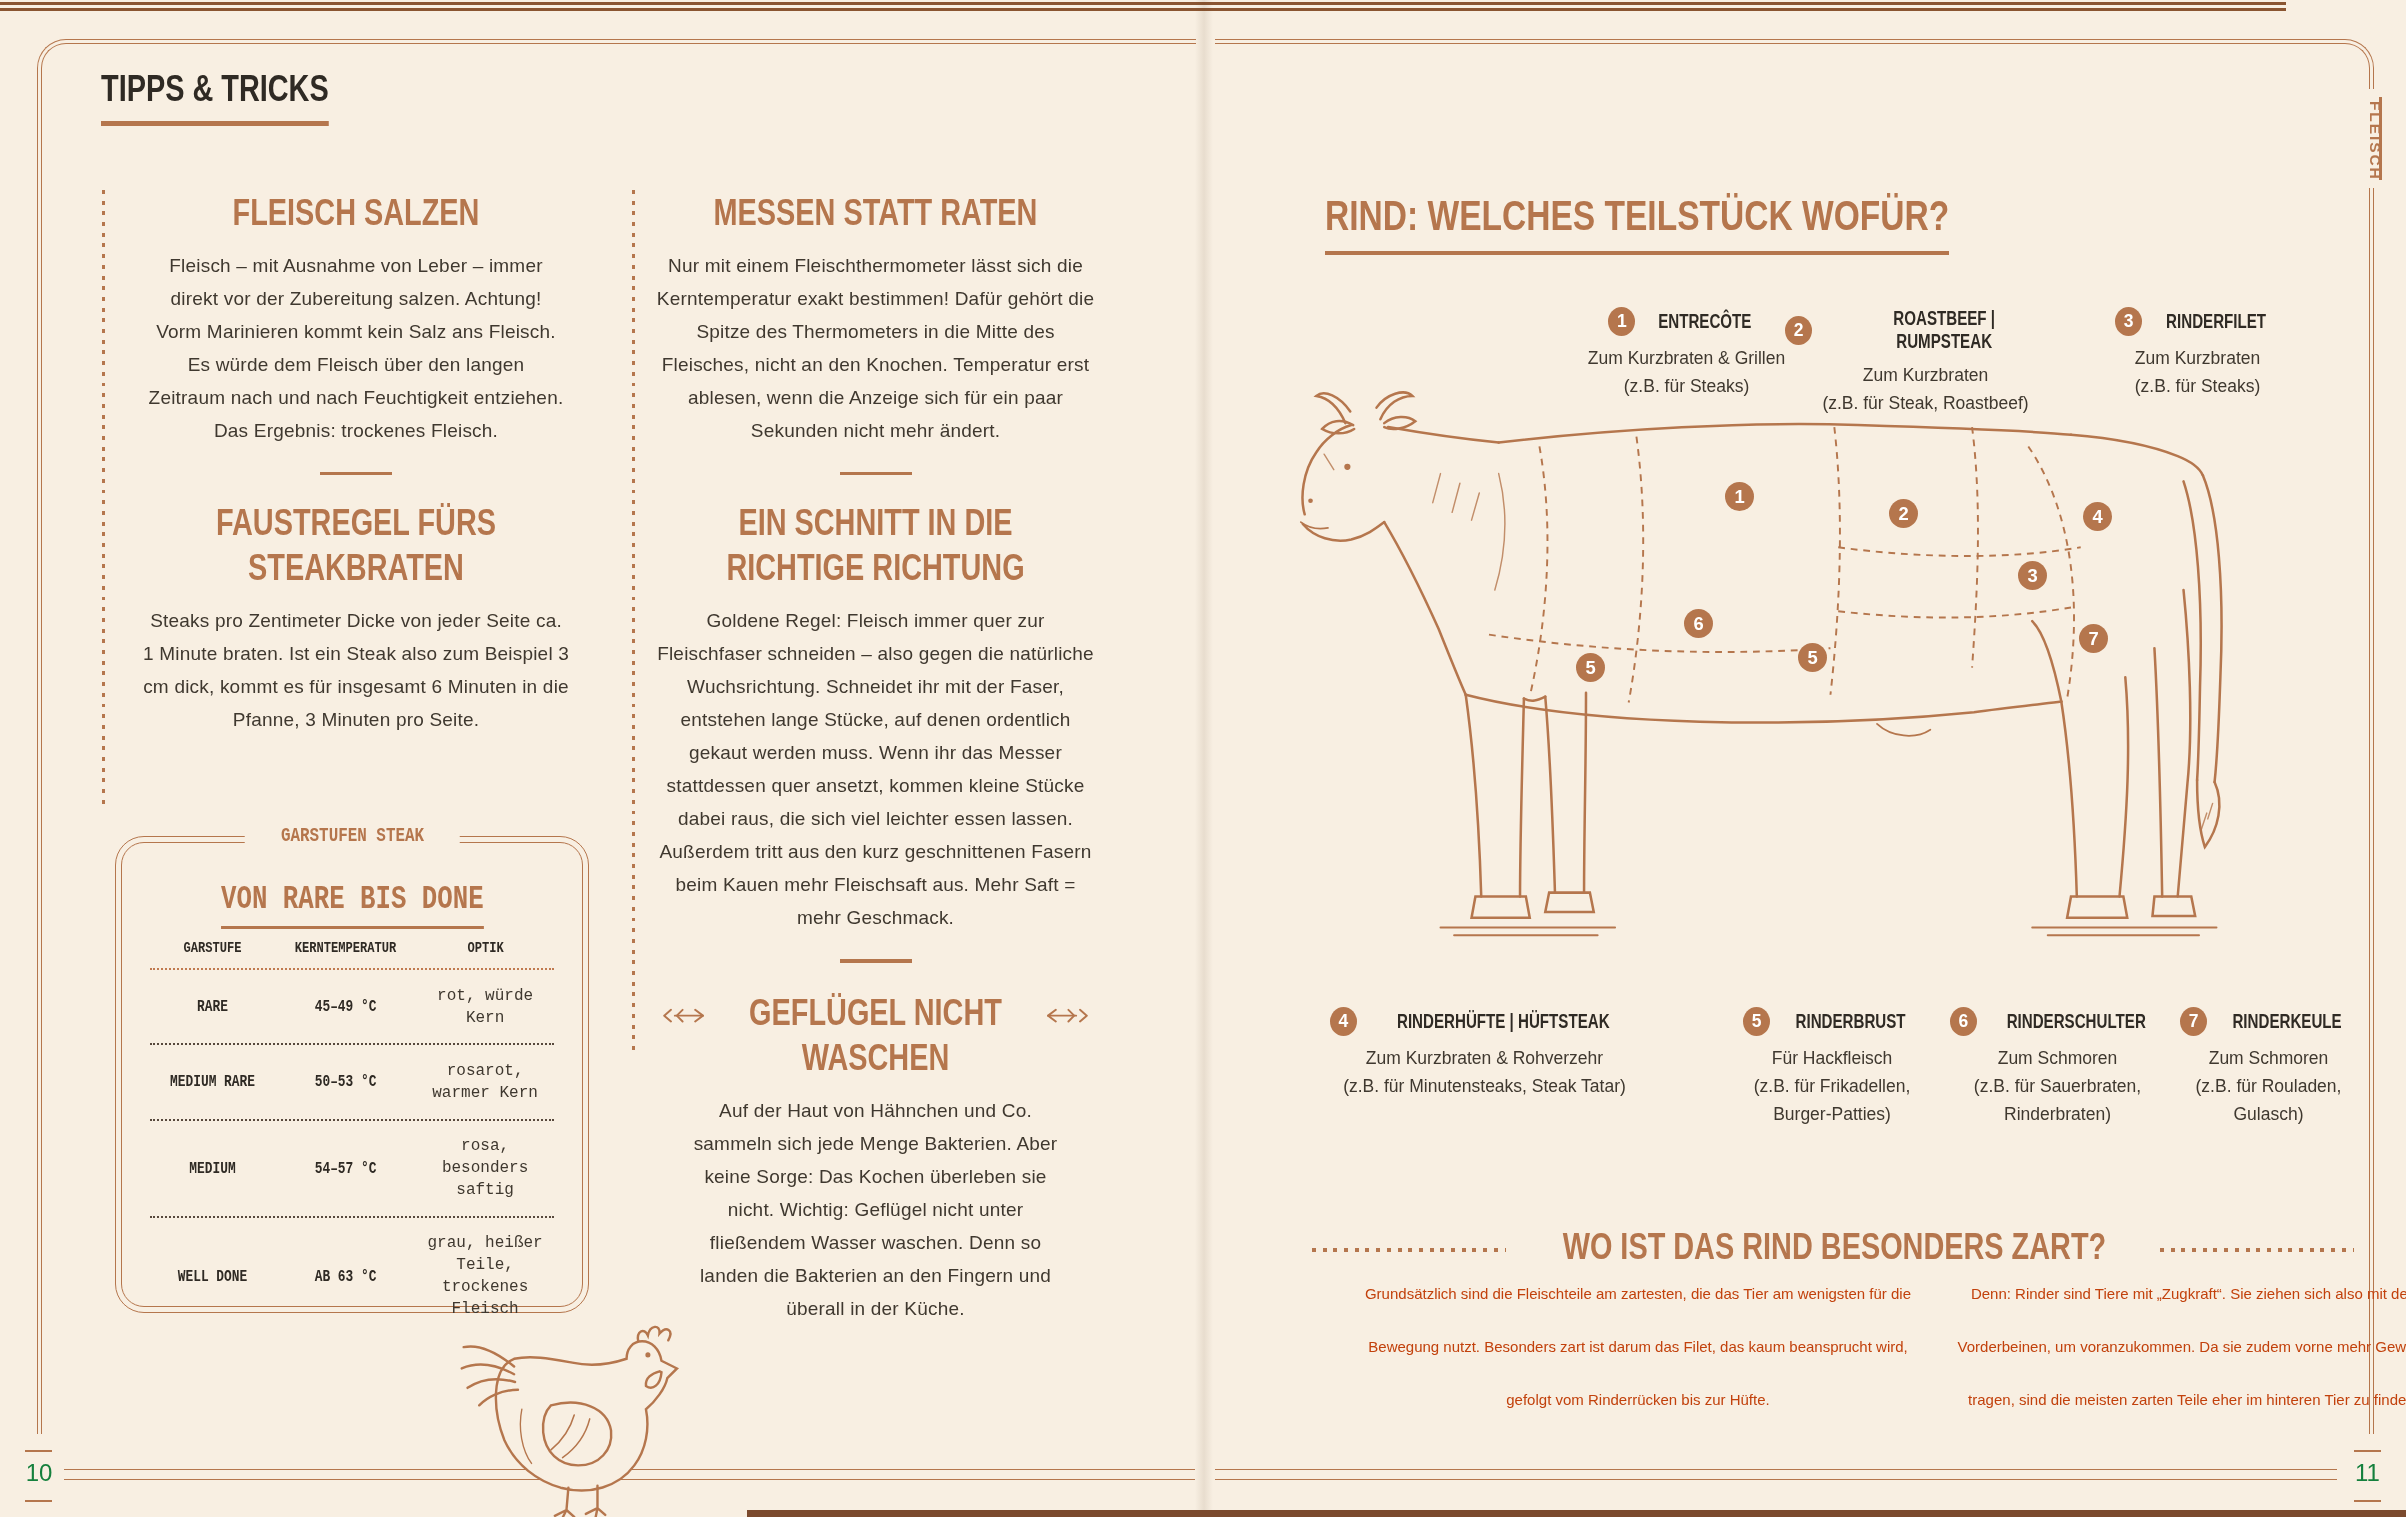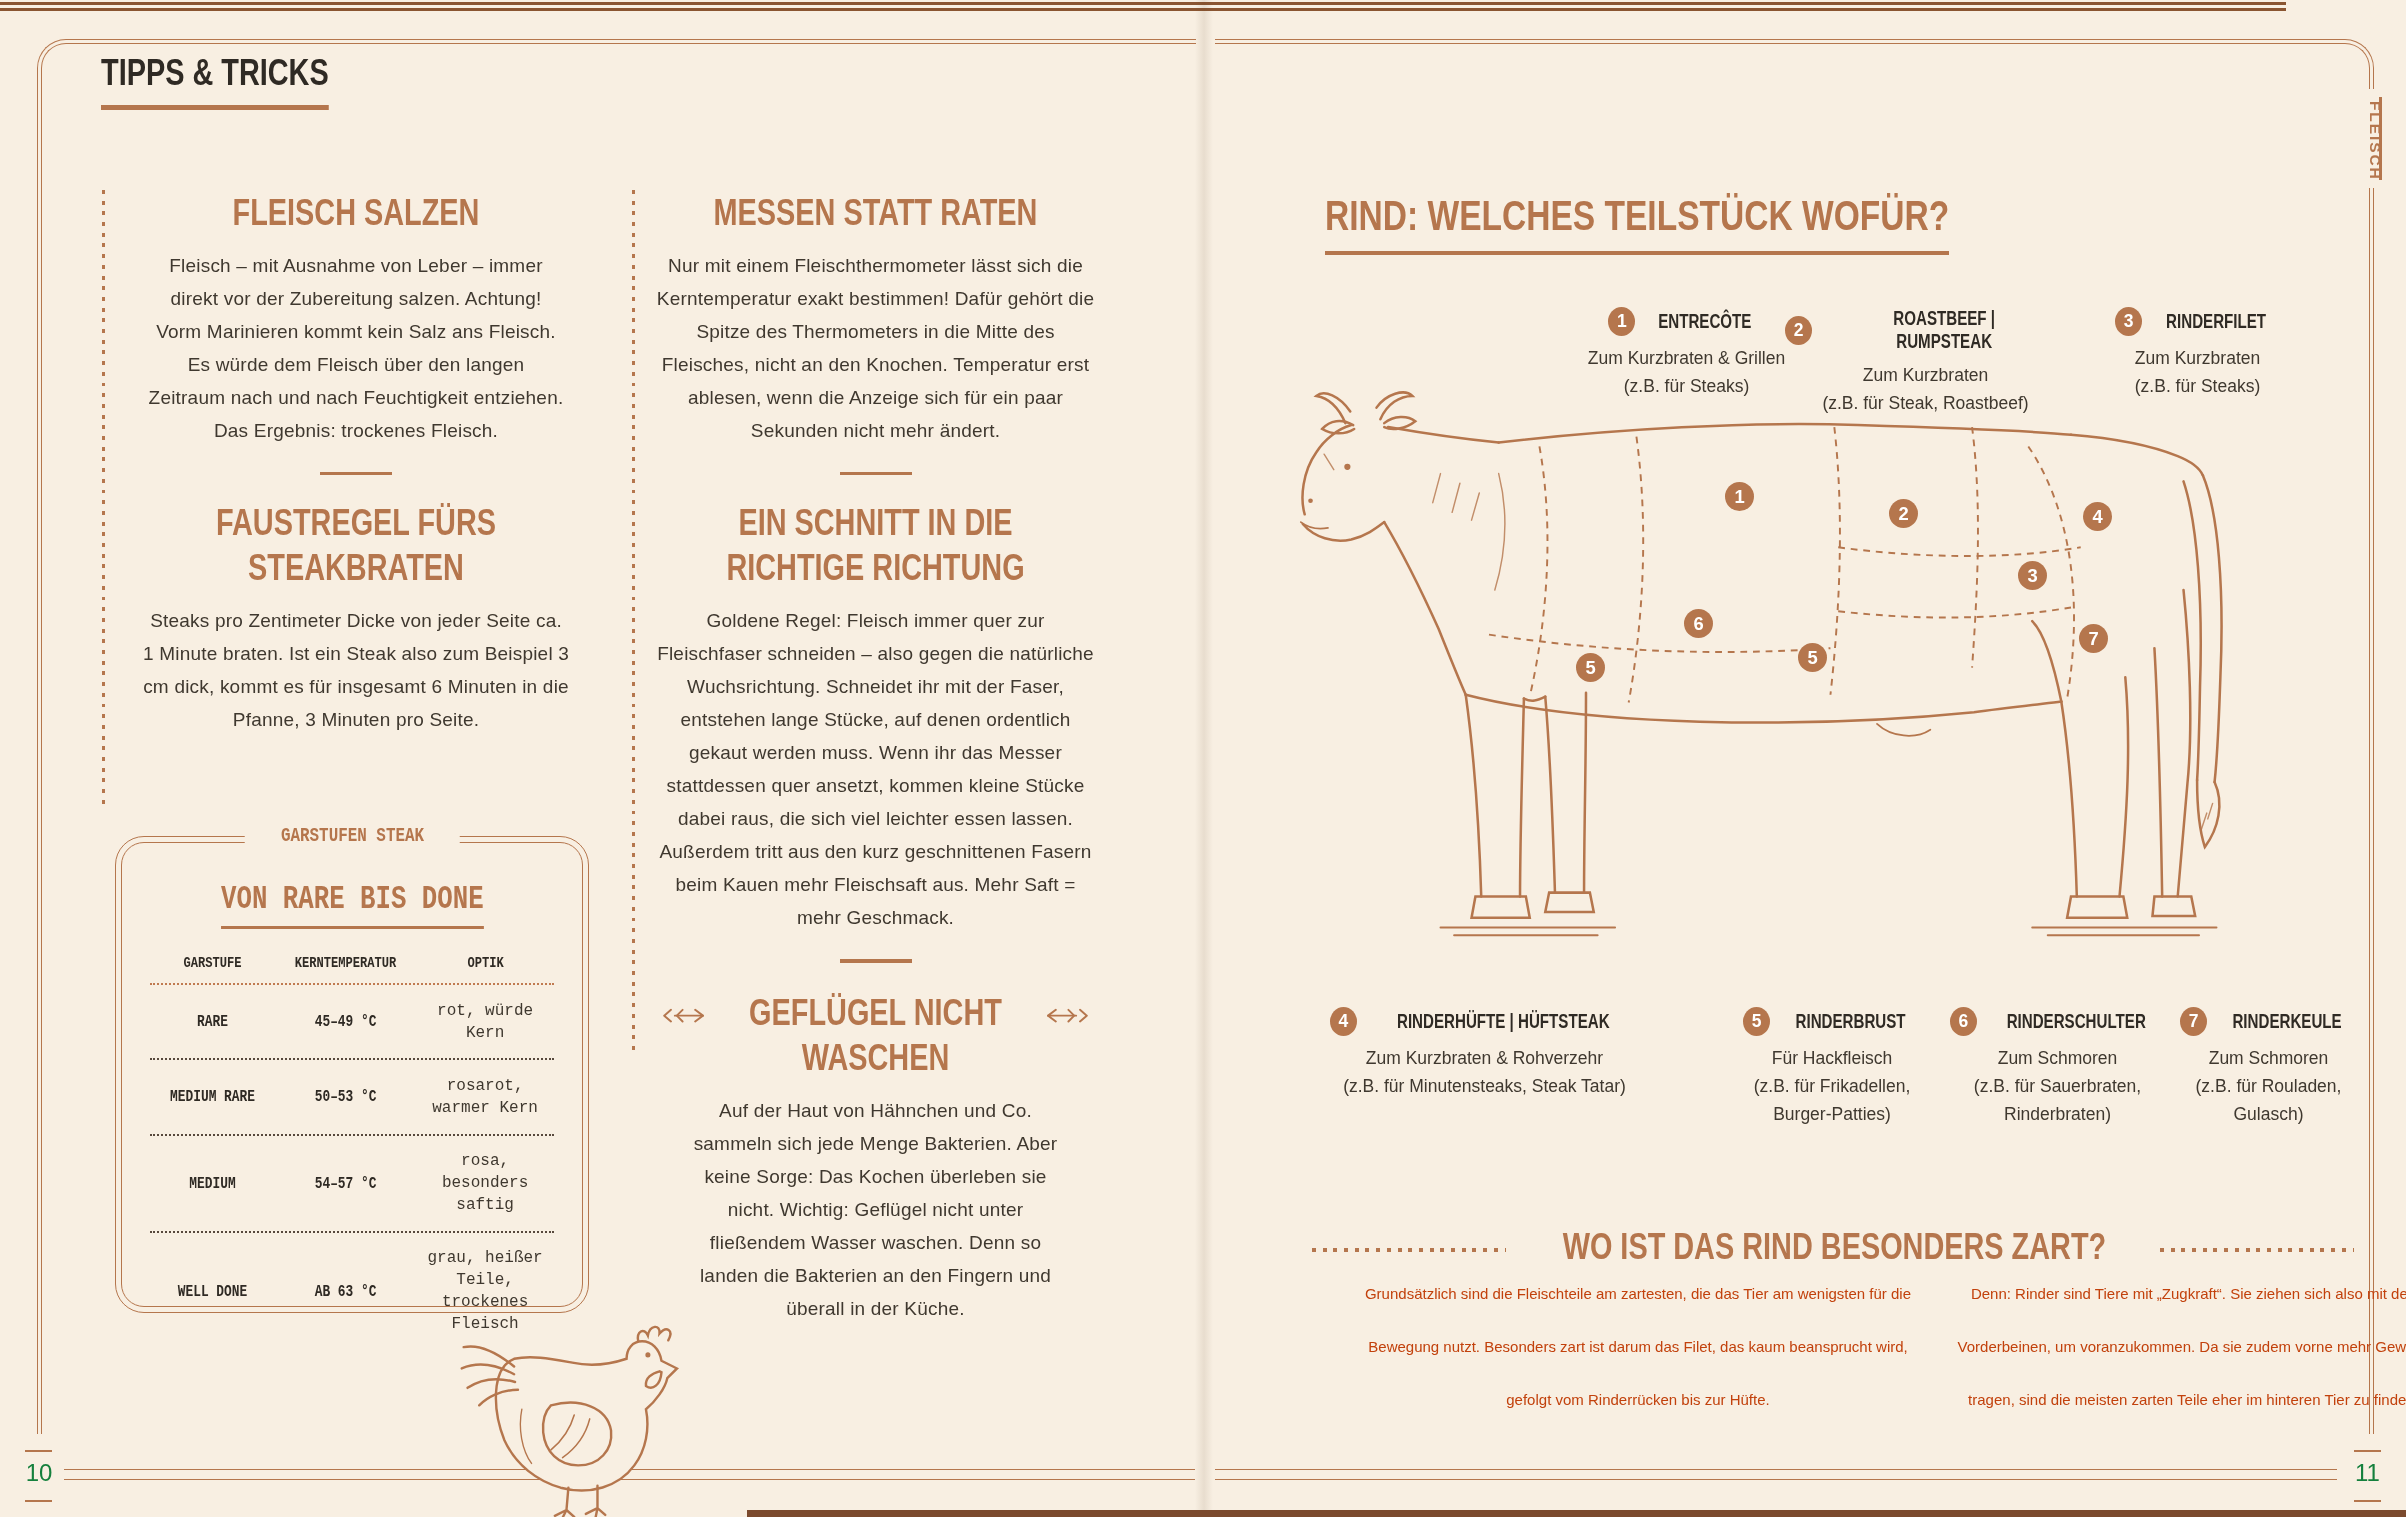--- a/index.html
+++ b/index.html
@@ -27,21 +27,21 @@
   .tick{position:absolute;width:27px;height:1.9px;background:#b5764d;}
   .pagenum{position:absolute;width:43px;text-align:center;font-size:24px;color:#15803d;}
   .spine{position:absolute;left:1195px;top:0;width:17.5px;height:1518px;
          background:linear-gradient(90deg,rgba(90,60,30,0),rgba(90,60,30,.10),rgba(90,60,30,0));}
   .edgetab{position:absolute;left:2355px;top:97px;width:29px;height:87px;
            writing-mode:vertical-rl;text-align:center;font-weight:bold;font-size:15.5px;
            letter-spacing:1.9px;color:#b5764d;}
   .edgetab-bar{position:absolute;left:2379px;top:97px;width:2.9px;height:83px;background:#b5764d;}
   .tab-patch{position:absolute;left:2358px;top:89px;width:25px;height:99px;background:#f8efe2;}
   
-  .lp-title-wrap{position:absolute;left:101px;top:52px;}
+  .lp-title-wrap{position:absolute;left:101px;top:68px;}
   .lp-title{font-size:37px;line-height:41px;font-weight:bold;color:#2f2a24;
             border-bottom:5.8px solid #b5764d;padding-bottom:11.6px;}
   .vdots{position:absolute;width:2.9px;
          background:repeating-linear-gradient(180deg,#b5764d 0 3.9px,transparent 3.9px 10.7px);}
   .hdots{position:absolute;height:3.9px;
          background:repeating-linear-gradient(90deg,#b5764d 0 3.9px,transparent 3.9px 10.7px);}
   .col{position:absolute;text-align:center;}
   .sec-h{font-size:37px;line-height:45px;font-weight:bold;color:#b5764d;margin:0;}
   .sec-p{margin:13.6px auto 0;font-size:19px;line-height:33px;color:#3f382f;letter-spacing:0.2px;}
   .divider{width:72px;height:3.9px;background:#b5764d;margin:25px auto;}
@@ -49,21 +49,21 @@
   .arrow{position:absolute;top:15.5px;width:47px;height:21.3px;}
   
   .garbox{position:absolute;left:115px;top:836px;width:474px;height:477px;font-family:Liberation Mono, monospace;}
   .garbox .outer{position:absolute;inset:0;border:1.9px solid #b5764d;border-radius:29px;}
   .garbox .inner{position:absolute;inset:5.8px;border:1.9px solid #b5764d;border-radius:23px;}
   .garbox .tab{position:absolute;top:-14.6px;left:50%;transform:translateX(-50%);
                background:#f8efe2;padding:0 15.5px;line-height:29px;font-weight:bold;
                font-size:20.4px;color:#b5764d;white-space:nowrap;}
   .garbox .content{position:absolute;inset:7.8px;padding-top:37px;text-align:center;}
   .gar-title{font-size:33px;font-weight:bold;color:#b5764d;border-bottom:3.9px solid #b5764d;padding-bottom:7.8px;}
-  .gtable{width:88%;margin:25px auto 0;}
+  .gtable{width:88%;margin:10px auto 0;}
   .grow{display:grid;grid-template-columns:31% 35% 34%;align-items:center;}
   .ghead{padding-bottom:11.6px;border-bottom:2.9px dotted #c07a50;}
   .ghead .hc{font-size:15.5px;font-weight:bold;color:#2f2a24;}
   .gbody{padding:14.6px 0;border-bottom:2.4px dotted #57483c;}
   .gbody.last{border-bottom:none;}
   .c-stufe,.c-temp{font-size:16.5px;font-weight:bold;color:#2f2a24;}
   .c-optik{font-size:16px;line-height:22px;color:#3f382f;}
   
   .rp-title-wrap{position:absolute;left:1325px;top:192px;}
   .rp-title{font-size:43px;line-height:47px;font-weight:bold;color:#b5764d;

